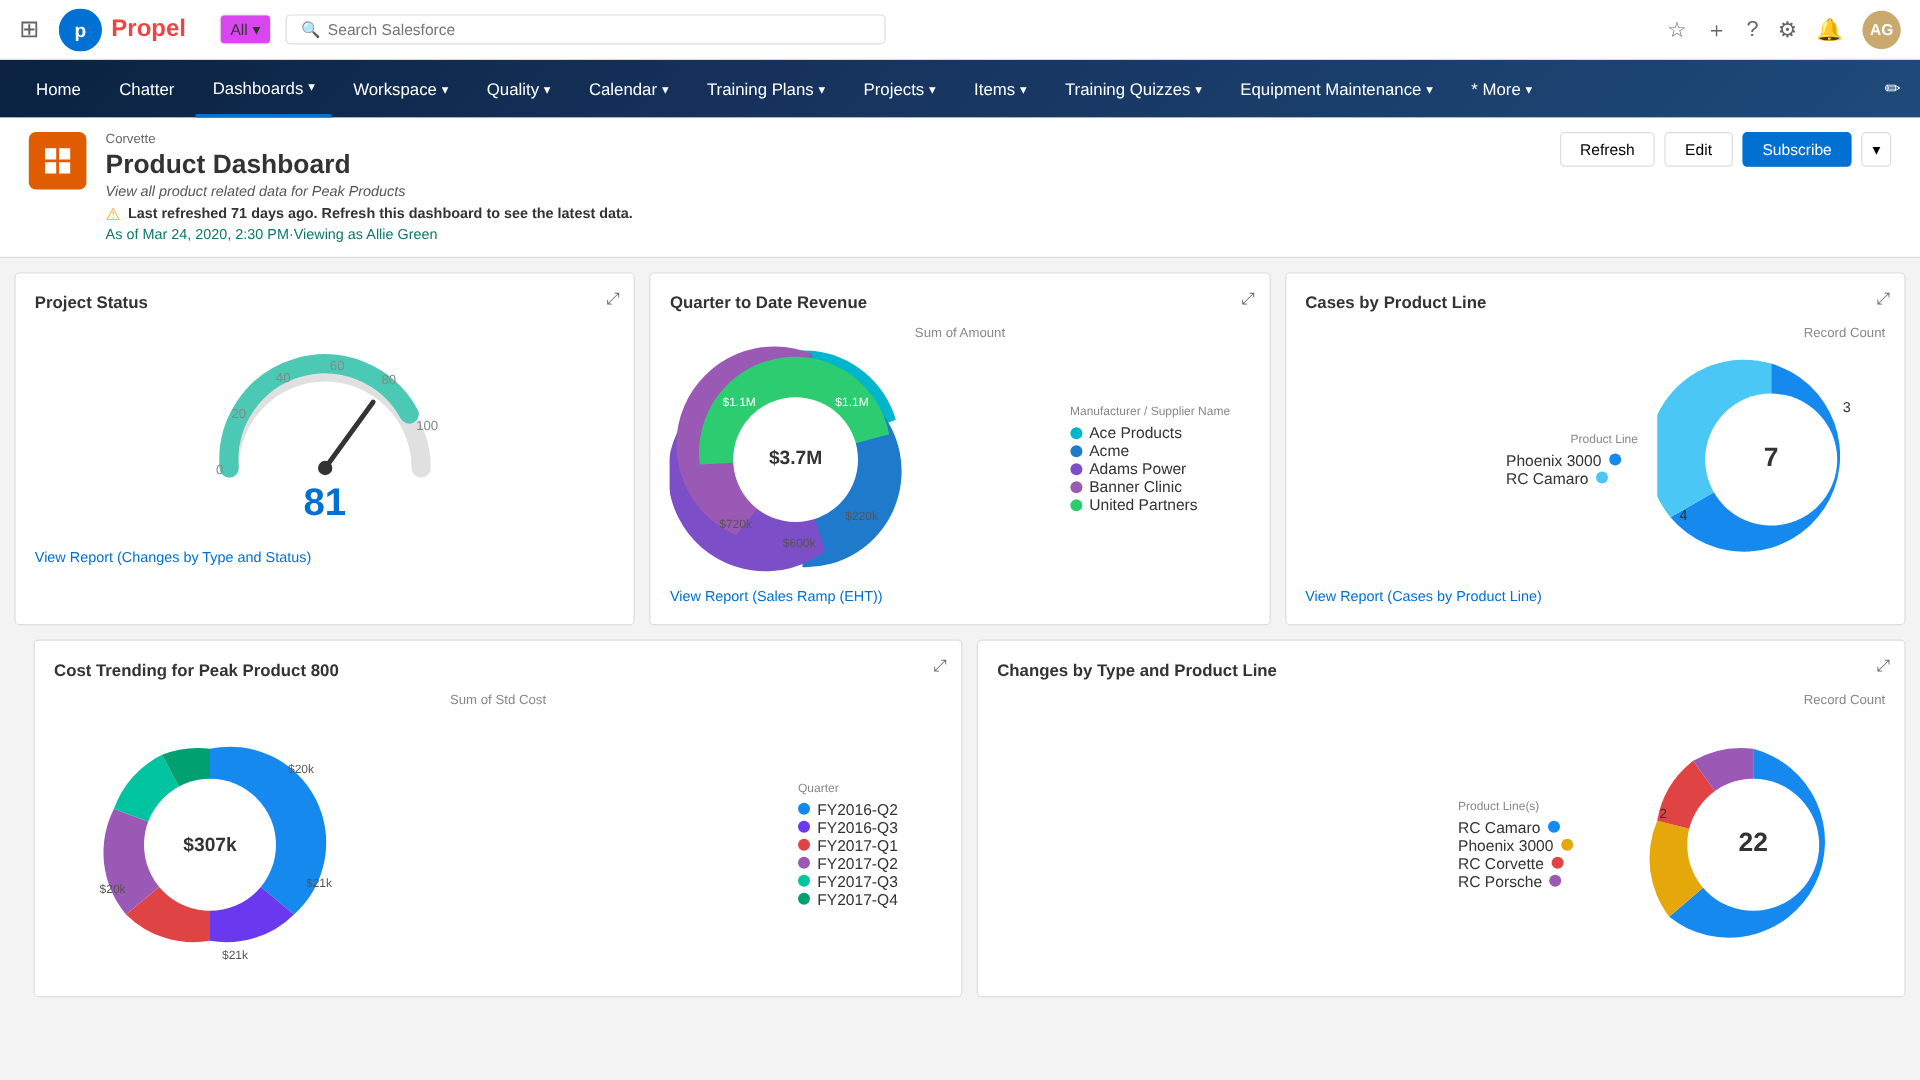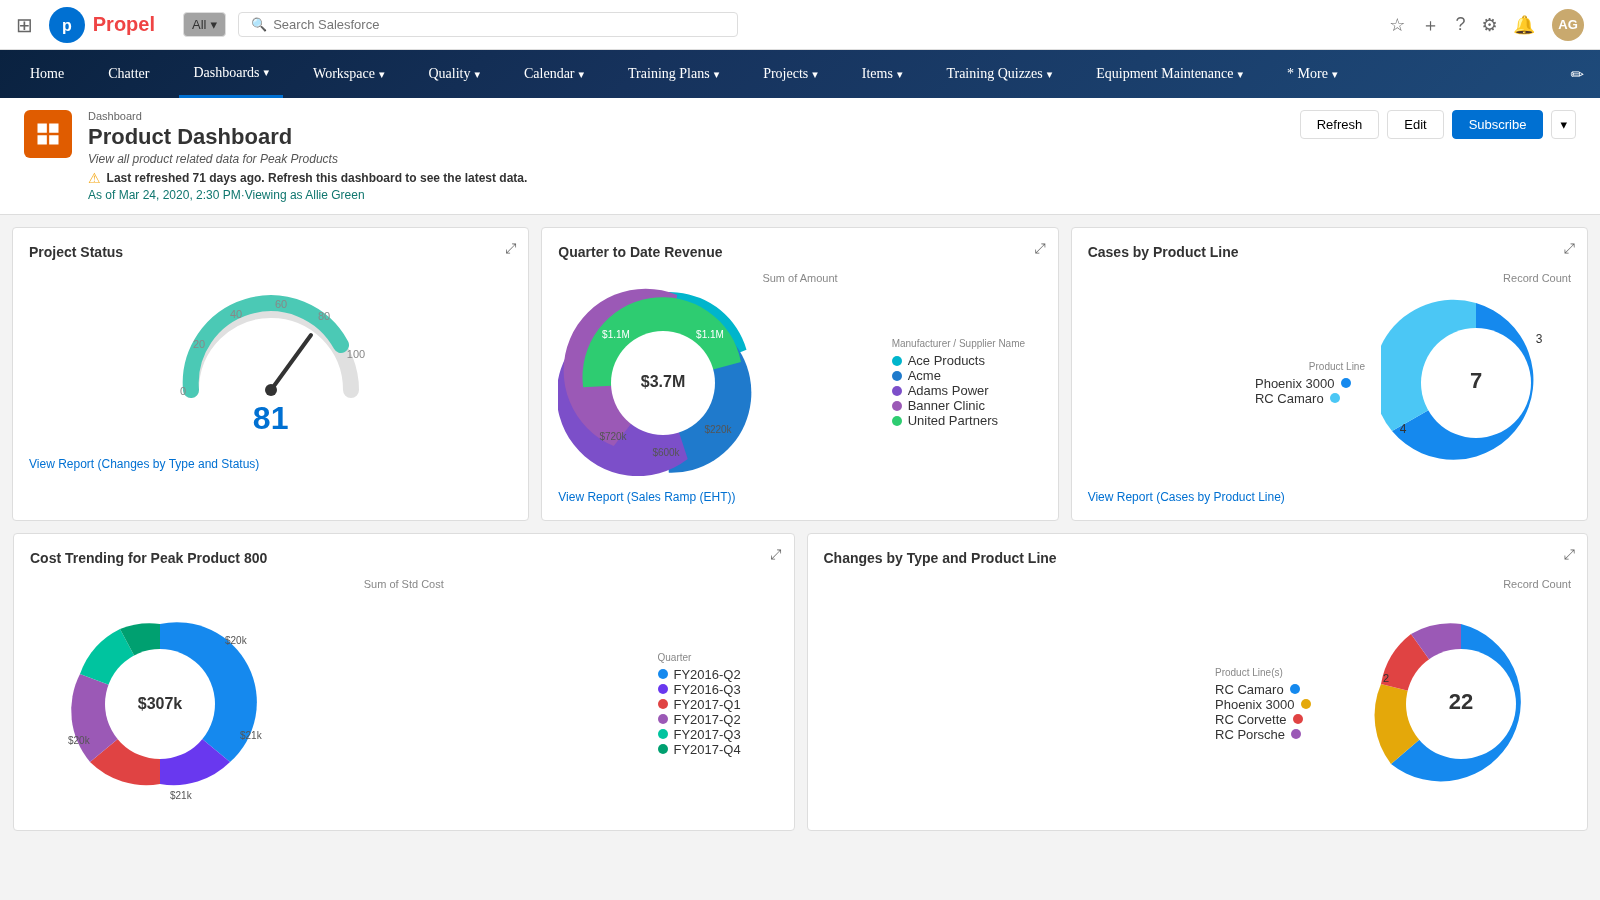--- a/index.html
+++ b/index.html
@@ -14,30 +14,30 @@
     .logo-icon { width: 36px; height: 36px; }
     .logo-text { font-size: 20px; font-weight: bold; color: #ef4444; }
     .grid-icon { font-size: 20px; color: #666; cursor: pointer; margin-right: 4px; }
     .search-bar {
       display: flex; align-items: center; border: 1px solid #ddd; border-radius: 4px;
       padding: 4px 12px; flex: 1; max-width: 500px; background: #fff;
     }
     .search-bar input { border: none; outline: none; width: 100%; font-size: 13px; }
     .search-dropdown {
       display: flex; align-items: center; border: 1px solid #ddd; border-radius: 4px;
-      padding: 4px 8px; background: #a3a3a3; cursor: pointer; gap: 4px; font-size: 13px;
+      padding: 4px 8px; background: #d946ef; cursor: pointer; gap: 4px; font-size: 13px;
     }
     .top-actions { display: flex; align-items: center; gap: 16px; margin-left: auto; }
     .top-icon { font-size: 18px; color: #666; cursor: pointer; }
     .avatar { width: 32px; height: 32px; border-radius: 50%; background: #c9a96e; display: flex; align-items: center; justify-content: center; font-size: 13px; font-weight: bold; color: #fff; cursor: pointer; overflow: hidden; }
 
     
     .nav-bar {
       display: flex; align-items: center; background: linear-gradient(135deg, #0a2240 0%, #16325c 40%, #1e4a7a 100%);
-      height: 48px; padding: 0 16px; gap: 16px; font-family: Liberation Serif, serif;
+      height: 48px; padding: 0 16px; gap: 4px;
     }
     .nav-item {
       display: flex; align-items: center; height: 100%; padding: 0 14px;
       color: #fff; font-size: 14px; cursor: pointer; gap: 4px; white-space: nowrap;
       position: relative; text-decoration: none;
     }
     .nav-item.active { border-bottom: 3px solid #0070d2; }
     .nav-item .chevron { font-size: 11px; }
     .nav-edit { margin-left: auto; color: #fff; font-size: 16px; cursor: pointer; }
 
@@ -61,21 +61,21 @@
     .warning-text { color: #333; }
     .warning-text strong { font-weight: bold; }
     .as-of { font-size: 12px; color: #0f766e; margin-top: 2px; }
     .header-actions { display: flex; align-items: center; gap: 8px; margin-left: auto; }
     .btn { padding: 6px 16px; border-radius: 4px; font-size: 13px; cursor: pointer; border: 1px solid #ddd; background: #fff; }
     .btn-primary { background: #0070d2; color: #fff; border-color: #0070d2; }
     .btn-chevron { padding: 6px 8px; border-radius: 4px; font-size: 13px; cursor: pointer; border: 1px solid #ddd; background: #fff; }
 
     
     .dashboard { padding: 12px; display: grid; grid-template-columns: 1fr 1fr 1fr; gap: 12px; }
-    .dashboard-row2 { padding: 0 12px 12px 13px; display: grid; grid-template-columns: 1fr 1fr; gap: 12px; }
+    .dashboard-row2 { padding: 0 12px 12px 28px; display: grid; grid-template-columns: 1fr 1fr; gap: 12px; }
 
     .card {
       background: #fff; border: 1px solid #ddd; border-radius: 4px;
       padding: 16px; position: relative; overflow: hidden;
     }
     .card-title { font-size: 14px; font-weight: bold; color: #333; margin-bottom: 12px; }
     .card-expand { position: absolute; top: 12px; right: 12px; color: #666; cursor: pointer; font-size: 14px; }
     .card-link { font-size: 12px; color: #0070d2; cursor: pointer; text-decoration: none; margin-top: 12px; display: block; }
 
     
@@ -172,21 +172,21 @@
   <span class="nav-edit">✏</span>
 </nav>
 
 <div class="page-header">
   <div class="header-icon">
     <svg viewBox="0 0 24 24">
         <path d="M3 3h8v8H3V3zm10 0h8v8h-8V3zm0 10h8v8h-8v-8zM3 13h8v8H3v-8z"></path>
       </svg>
   </div>
   <div class="header-info">
-    <div class="breadcrumb">Dashboard</div>
+    <div class="breadcrumb">Corvette</div>
     <div class="page-title">Product Dashboard</div>
     <div class="page-subtitle">View all product related data for Peak Products</div>
     <div class="warning-bar">
       <span class="warning-icon">⚠</span>
       <span class="warning-text">
         <strong>Last refreshed 71 days ago. Refresh this dashboard to see the latest data.</strong>
       </span>
     </div>
     <div class="as-of">As of Mar 24, 2020, 2:30 PM·Viewing as Allie Green</div>
   </div>

